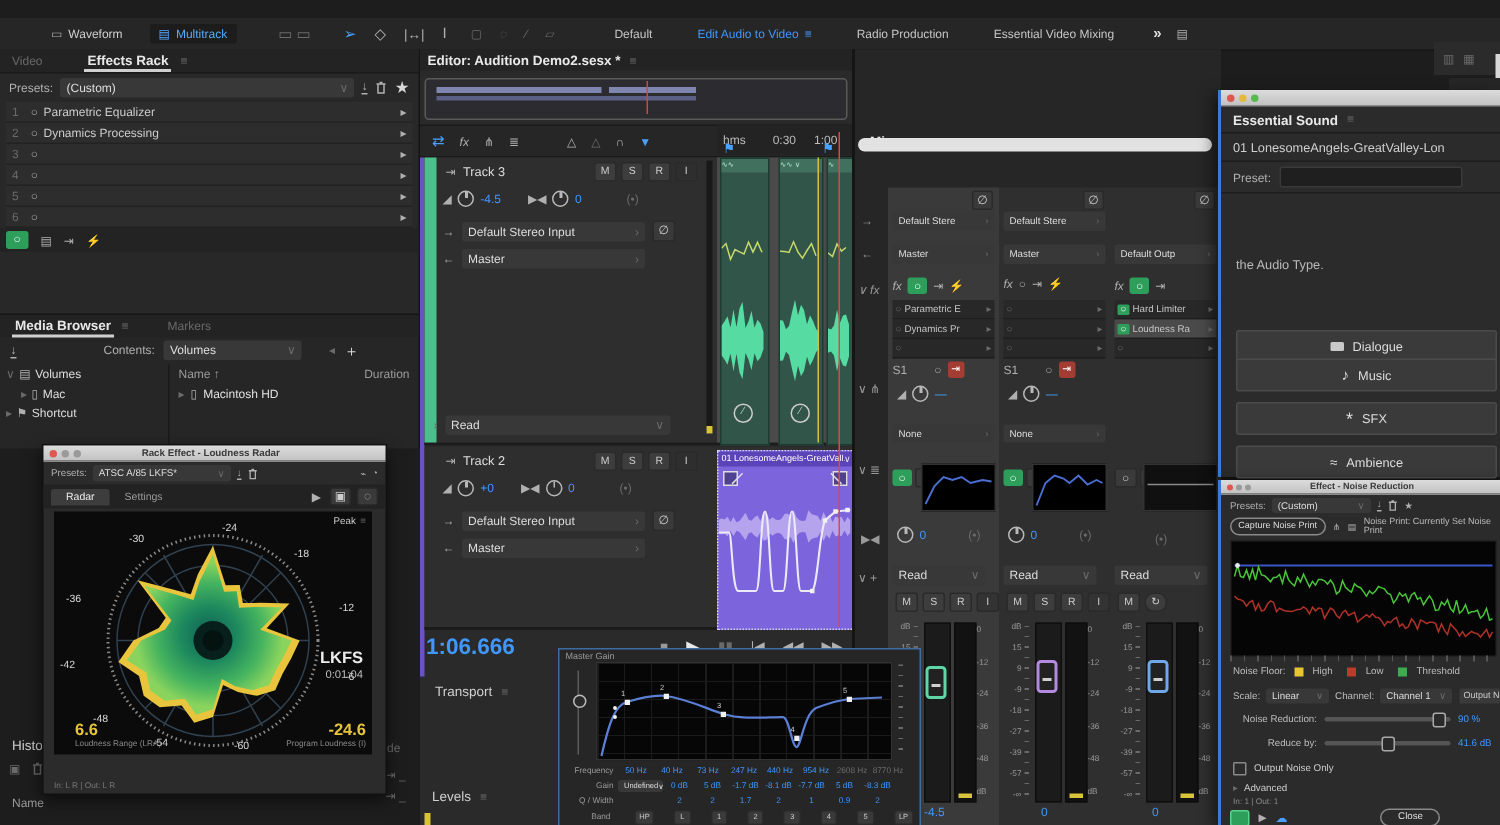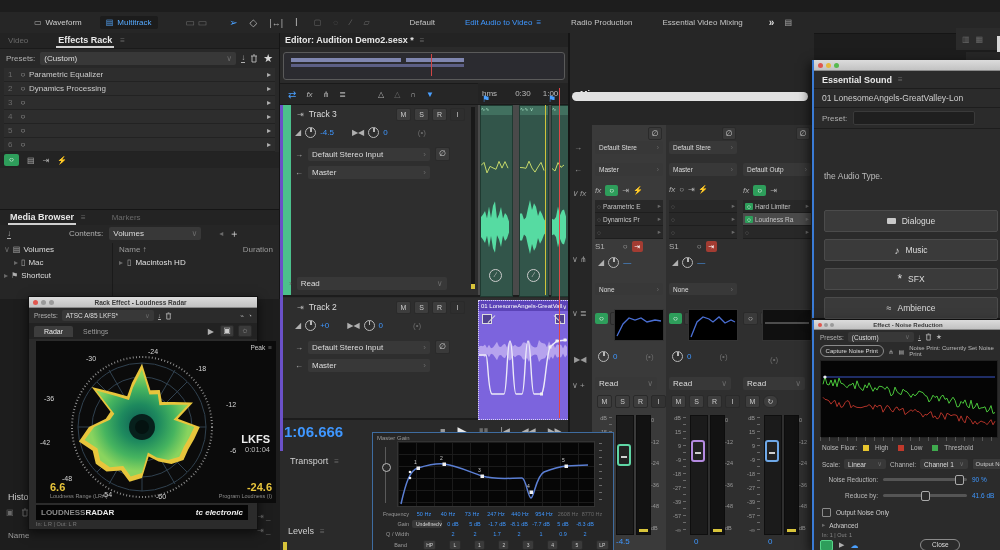--- a/index.html
+++ b/index.html
@@ -767,21 +767,21 @@
       <span class="ic">◔</span>
     </div>
     <div class="f" style="height:16px;background:#222;padding:0 5px;gap:2px">
       <span style="background:#3d3d3d;color:#eee;padding:2px 10px;border-radius:2px 2px 0 0;font-size:7px">Radar</span>
       <span style="color:#9a9a9a;padding:2px 8px;font-size:7px">Settings</span>
       <span style="flex:1"></span>
       <span class="ic">▶</span>
       <span class="btn" style="width:12px;height:10px;line-height:10px;margin-left:4px">▣</span>
       <span class="btn" style="width:12px;height:10px;line-height:10px;margin-left:2px">◌</span>
     </div>
-    <div class="ab" style="left:7px;top:44px;width:240px;height:162px;background:#0b0b0b">
+    <div class="ab" style="left:7px;top:44px;width:212px;height:162px;background:#0b0b0b">
       <svg width="212" height="162" viewBox="0 0 212 162">
         <g stroke="#30414f" fill="none">
           <circle cx="106" cy="86" r="18"></circle>
             <circle cx="106" cy="86" r="34"></circle>
             <circle cx="106" cy="86" r="50"></circle>
             <circle cx="106" cy="86" r="64"></circle>
           <line x1="106" y1="22" x2="106" y2="150"></line>
             <line x1="42" y1="86" x2="170" y2="86"></line>
           <line x1="61" y1="41" x2="151" y2="131"></line>
             <line x1="151" y1="41" x2="61" y2="131"></line>
@@ -824,24 +824,20 @@
       </div>
       <div class="ab" style="left:14px;bottom:4px">
         <div style="color:#e8c53c;font-size:11px;font-weight:bold">6.6</div>
         <div style="color:#8a8a8a;font-size:5.5px">Loudness Range (LRA)</div>
       </div>
       <div class="ab" style="right:4px;bottom:4px;text-align:right">
         <div style="color:#e8c53c;font-size:11px;font-weight:bold">-24.6</div>
         <div style="color:#8a8a8a;font-size:5.5px">Program Loudness (I)</div>
       </div>
     </div>
-    <div class="jb" style="position:absolute;left:7px;top:208px;width:212px;height:15px;background:#050505;padding:0 5px;box-sizing:border-box">
-      <span style="font-size:8px;font-weight:bold"><span style="color:#8a8a8a">LOUDNESS</span><span style="color:#e8e8e8">RADAR</span></span>
-      <span style="color:#f0f0f0;font-size:8px;font-weight:bold;font-style:italic">tc electronic</span>
-    </div>
     <div class="ab" style="left:7px;top:224px;font-size:5.5px;color:#777">In: L R | Out: L R</div>
   </div>
 
   <div class="ab f" style="left:956px;top:28px;width:44px;height:22px;background:#2b2b2b;gap:6px;padding-left:6px">
     <span class="dim">▥</span>
       <span class="dim">▦</span>
   </div>
   <div class="ab" style="left:997px;top:36px;width:3px;height:44px;background:#d8d8d8"></div>
   <div class="ab f" style="left:966px;top:52px;width:34px;height:26px;background:#262626;gap:6px;padding-left:6px">
     <span class="ic">↥</span>
@@ -859,21 +855,21 @@
       <span class="dim">≡</span>
     </div>
     <div class="f" style="height:18px;padding-left:8px;color:#cfcfcf;font-size:8.5px;border-bottom:1px solid #1d1d1d">01 LonesomeAngels-GreatValley-Lon</div>
     <div class="f" style="height:20px;padding-left:8px;gap:6px;border-bottom:1px solid #1d1d1d">
       <span class="ic">Preset:</span>
       <span style="width:120px;height:12px;background:#1f1f1f;border:1px solid #3a3a3a;border-radius:2px"></span>
     </div>
     <div style="padding:42px 10px 0;color:#bbb;font-size:8.5px;line-height:1.35">
       <div>the Audio Type.</div>
     </div>
-    <div class="ab esbtn" style="left:10px;top:150px;width:172px;height:20px;gap:6px">
+    <div class="ab esbtn" style="left:10px;top:160px;width:172px;height:20px;gap:6px">
       <span style="width:9px;height:6px;background:#c9c9c9;border-radius:1px;display:inline-block"></span>
       <span>Dialogue</span>
     </div>
     <div class="ab esbtn" style="left:10px;top:179px;width:172px;height:20px;gap:6px">
       <span style="font-size:10px">♪</span>
       <span>Music</span>
     </div>
     <div class="ab esbtn" style="left:10px;top:208px;width:172px;height:20px;gap:6px">
       <span style="font-size:12px;line-height:8px">*</span>
       <span>SFX</span>

